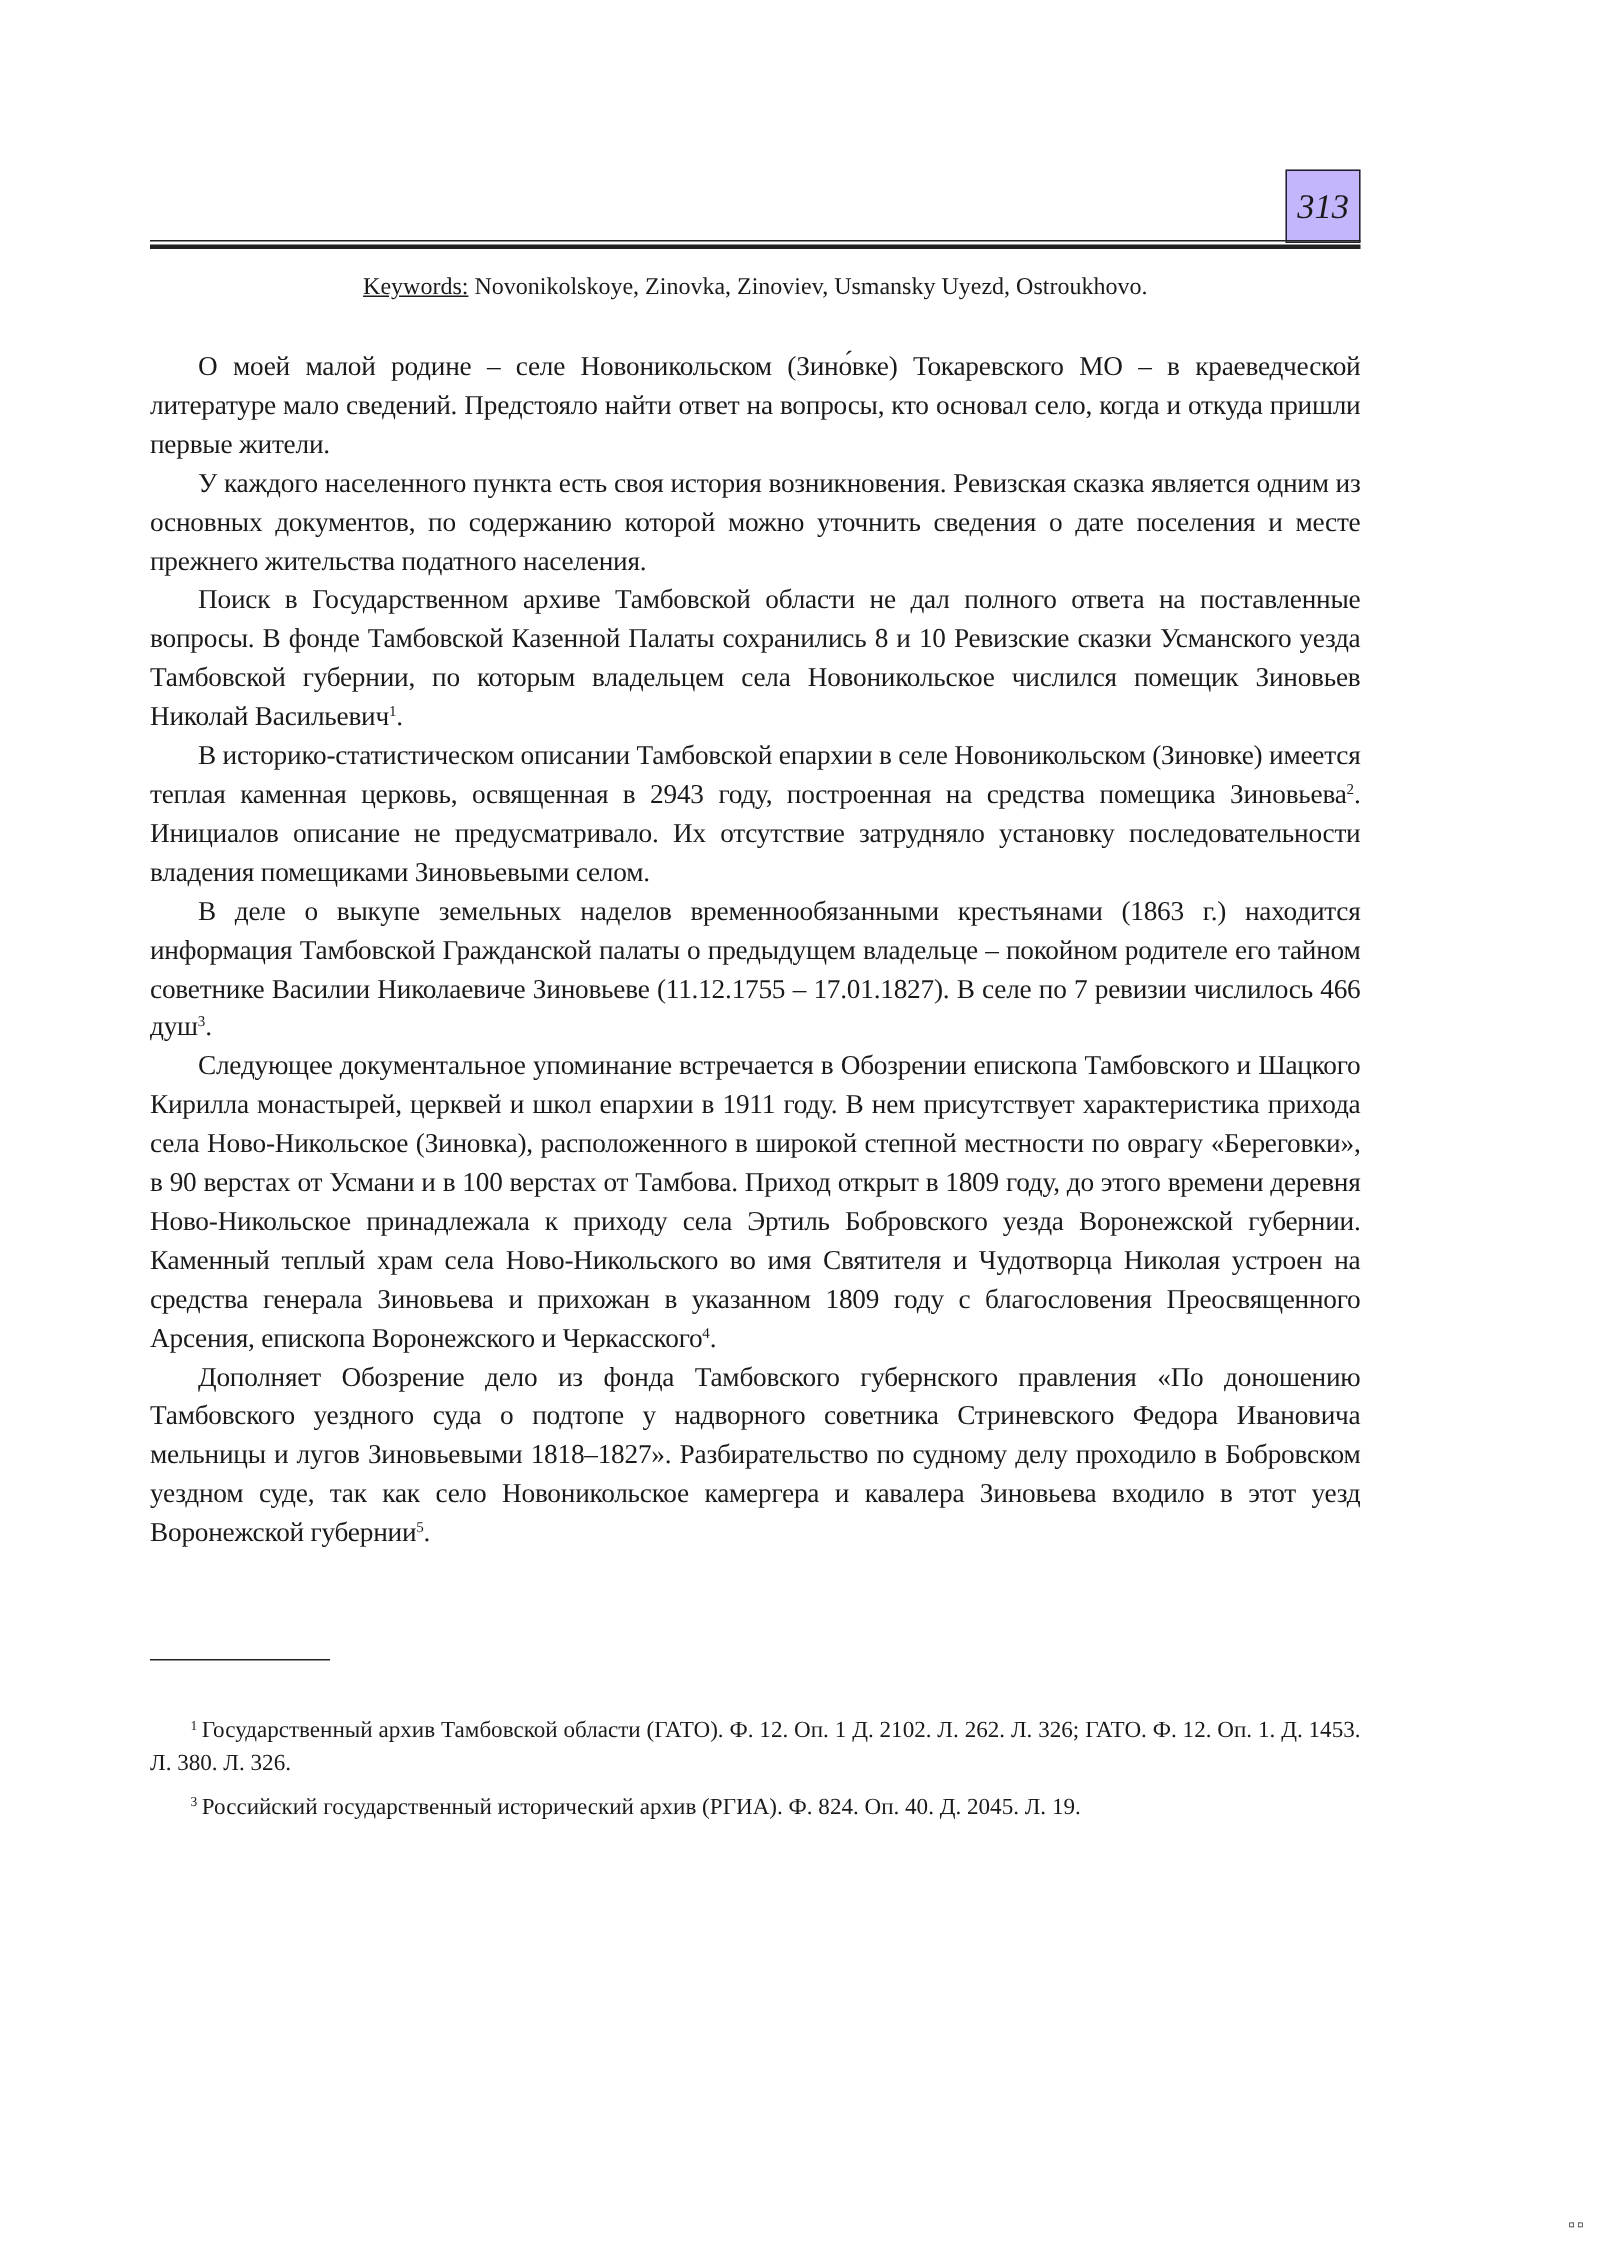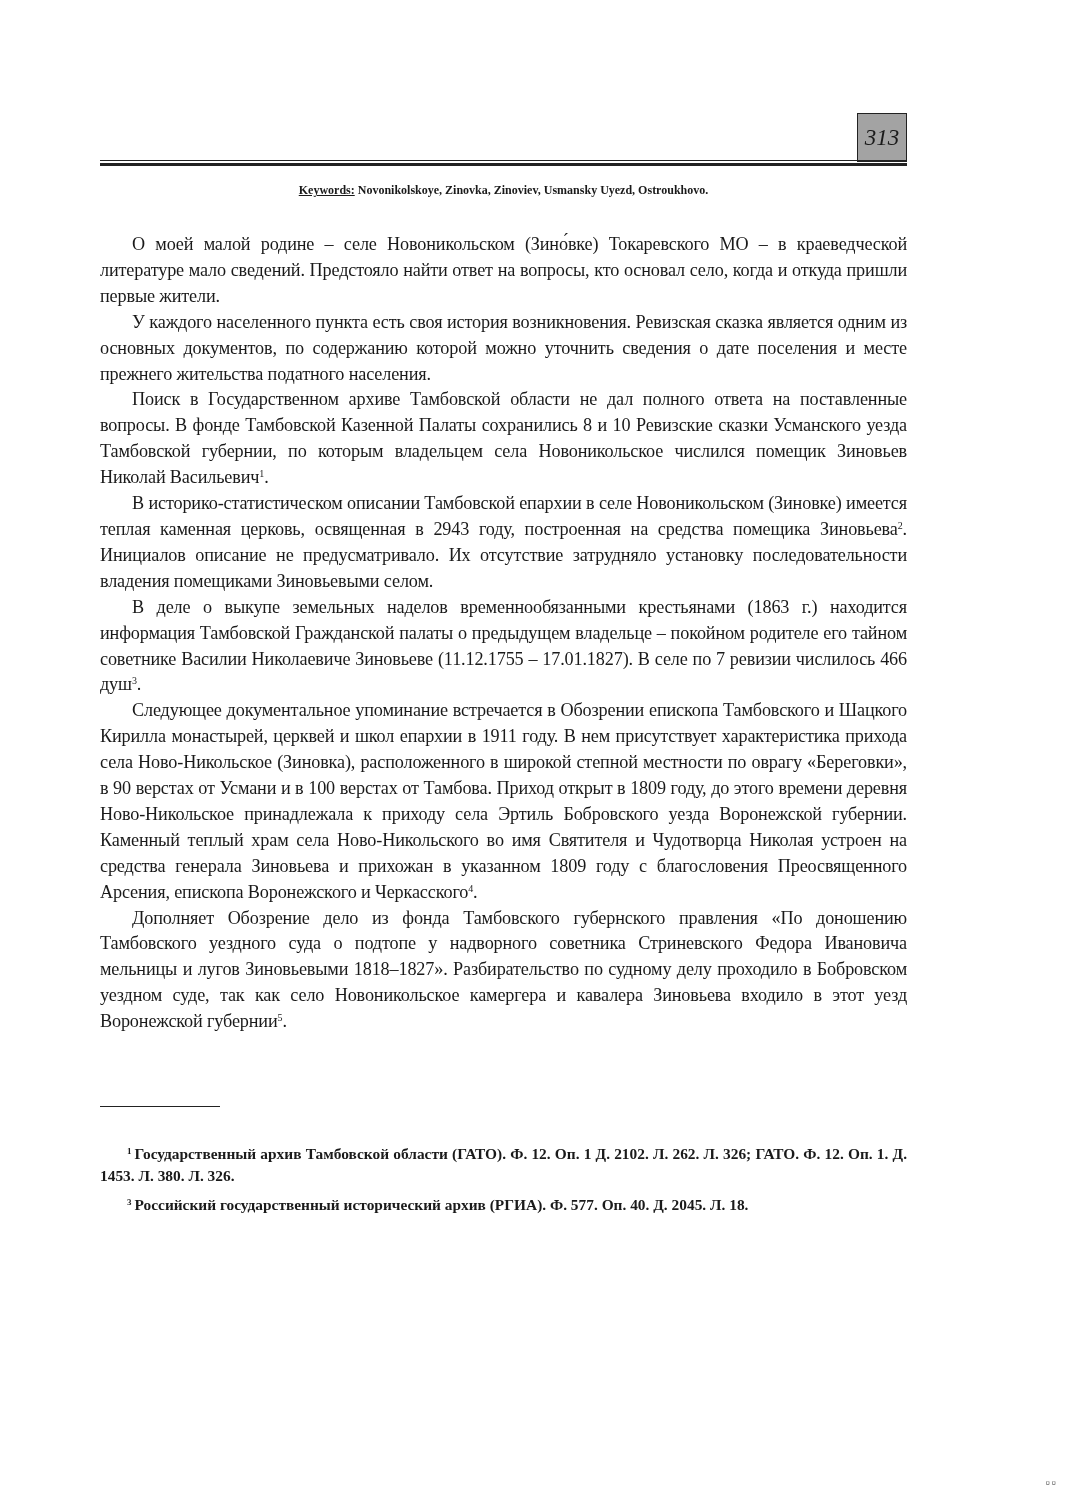--- a/index.html
+++ b/index.html
@@ -10,43 +10,42 @@
     .page { position: absolute; left: 100px; top: 0; width: 807px; }
     .header { position: absolute; left: 0; top: 113px; width: 807px; height: 52px; }
     .running-title {
       position: absolute; left: 0; width: 755px; top: 13px; text-align: center;
       font-style: italic; font-weight: bold; font-size: 21px; color: #111;
     }
     .page-box {
       position: absolute; right: 0; top: 0; width: 50px; height: 49px;
       border: 1.5px solid #222; box-sizing: border-box;
       display: flex; align-items: center; justify-content: center;
-      font-style: italic; font-size: 23px; background: #a3a3a3;
+      font-style: italic; font-size: 23px; background: #c4b5fd;
     }
     .rule-thin { position: absolute; left: 0; top: 47px; width: 807px; height: 1px; background: #222; }
     .rule-thick { position: absolute; left: 0; top: 50px; width: 807px; height: 2.5px; background: #222; }
     .keywords {
       position: absolute; left: 0; width: 807px; top: 183px; text-align: center;
-      font-size: 12px;
-      font-weight: bold;
+      font-size: 16px;
     }
     .kw-label { text-decoration: underline; }
     .body-text {
       position: absolute; left: 0; top: 232px; width: 807px;
       font-size: 18.2px; line-height: 25.9px; text-align: justify;
       letter-spacing: -0.15px;
     }
     .body-text p { margin: 0; text-indent: 32px; }
     sup { font-size: 10px; line-height: 0; vertical-align: 6px; }
     .fn-rule { position: absolute; left: 0; top: 1106px; width: 120px; height: 1px; background: #222; }
     .footnotes {
       position: absolute; left: 0; top: 1143px; width: 807px;
       font-size: 15.4px; line-height: 21.5px; text-align: justify;
     }
-    .footnotes p { margin: 0 0 8px 0; text-indent: 27px; font-weight: bold; }
+    .footnotes p { margin: 0 0 8px 0; text-indent: 27px; }
     .footnotes sup { font-size: 9px; vertical-align: 5px; margin-right: 3px; }
     .corner-mark {
       position: absolute; right: 14px; bottom: 13px; font-size: 8px;
       font-family: "DejaVu Sans Mono", monospace; letter-spacing: 1px; color: #222;
     }
   </style>
 </head>
 <body>
 
 <div class="page">
@@ -69,17 +68,17 @@
     <p><span>В историко-статистическом описании Тамбовской епархии в селе Новоникольском (Зиновке) имеется теплая каменная церковь, освященная в 2943 году, построенная на средства помещика Зиновьева</span><sup>2</sup><span>. Инициалов описание не предусматривало. Их отсутствие затрудняло установку последовательности владения помещиками Зиновьевыми селом.</span></p>
     <p><span>В деле о выкупе земельных наделов временнообязанными крестьянами (1863 г.)  находится информация Тамбовской Гражданской палаты о предыдущем владельце – покойном родителе его тайном советнике Василии Николаевиче Зиновьеве (11.12.1755 – 17.01.1827). В селе по 7 ревизии числилось 466 душ</span><sup>3</sup><span>.</span></p>
     <p><span>Следующее документальное упоминание встречается в Обозрении епископа Тамбовского и Шацкого Кирилла монастырей, церквей и школ епархии в 1911 году. В нем присутствует характеристика прихода села Ново-Никольское (Зиновка), расположенного в широкой степной местности по оврагу «Береговки», в 90 верстах от Усмани и в 100 верстах от Тамбова. Приход открыт в 1809 году, до этого времени деревня Ново-Никольское принадлежала к приходу села Эртиль Бобровского уезда Воронежской губернии. Каменный теплый храм села Ново-Никольского во имя Святителя и Чудотворца Николая устроен на средства генерала Зиновьева и прихожан в указанном 1809 году с благословения Преосвященного Арсения, епископа Воронежского и Черкасского</span><sup>4</sup><span>.</span></p>
     <p><span>Дополняет Обозрение дело из фонда Тамбовского губернского правления «По доношению Тамбовского уездного суда о подтопе у надворного советника Стриневского Федора Ивановича мельницы и лугов Зиновьевыми 1818–1827». Разбирательство по судному делу проходило в Бобровском уездном суде, так как село Новоникольское камергера и кавалера Зиновьева входило  в  этот уезд  Воронежской губернии</span><sup>5</sup><span>.</span></p>
   </div>
 
   <div class="fn-rule"></div>
 
   <div class="footnotes">
     <p><sup>1</sup><span>Государственный архив Тамбовской области (ГАТО). Ф. 12. Оп. 1 Д. 2102. Л. 262. Л. 326; ГАТО. Ф. 12. Оп. 1. Д. 1453. Л. 380. Л. 326.</span></p>
-    <p><sup>3</sup><span>Российский государственный исторический архив (РГИА). Ф. 577. Оп. 40. Д. 2045. Л. 18.</span></p>
+    <p><sup>3</sup><span>Российский государственный исторический архив (РГИА). Ф. 824. Оп. 40. Д. 2045. Л. 19.</span></p>
   </div>
 </div>
 
 <div class="corner-mark">▫▫</div>
 
 </body></html>

